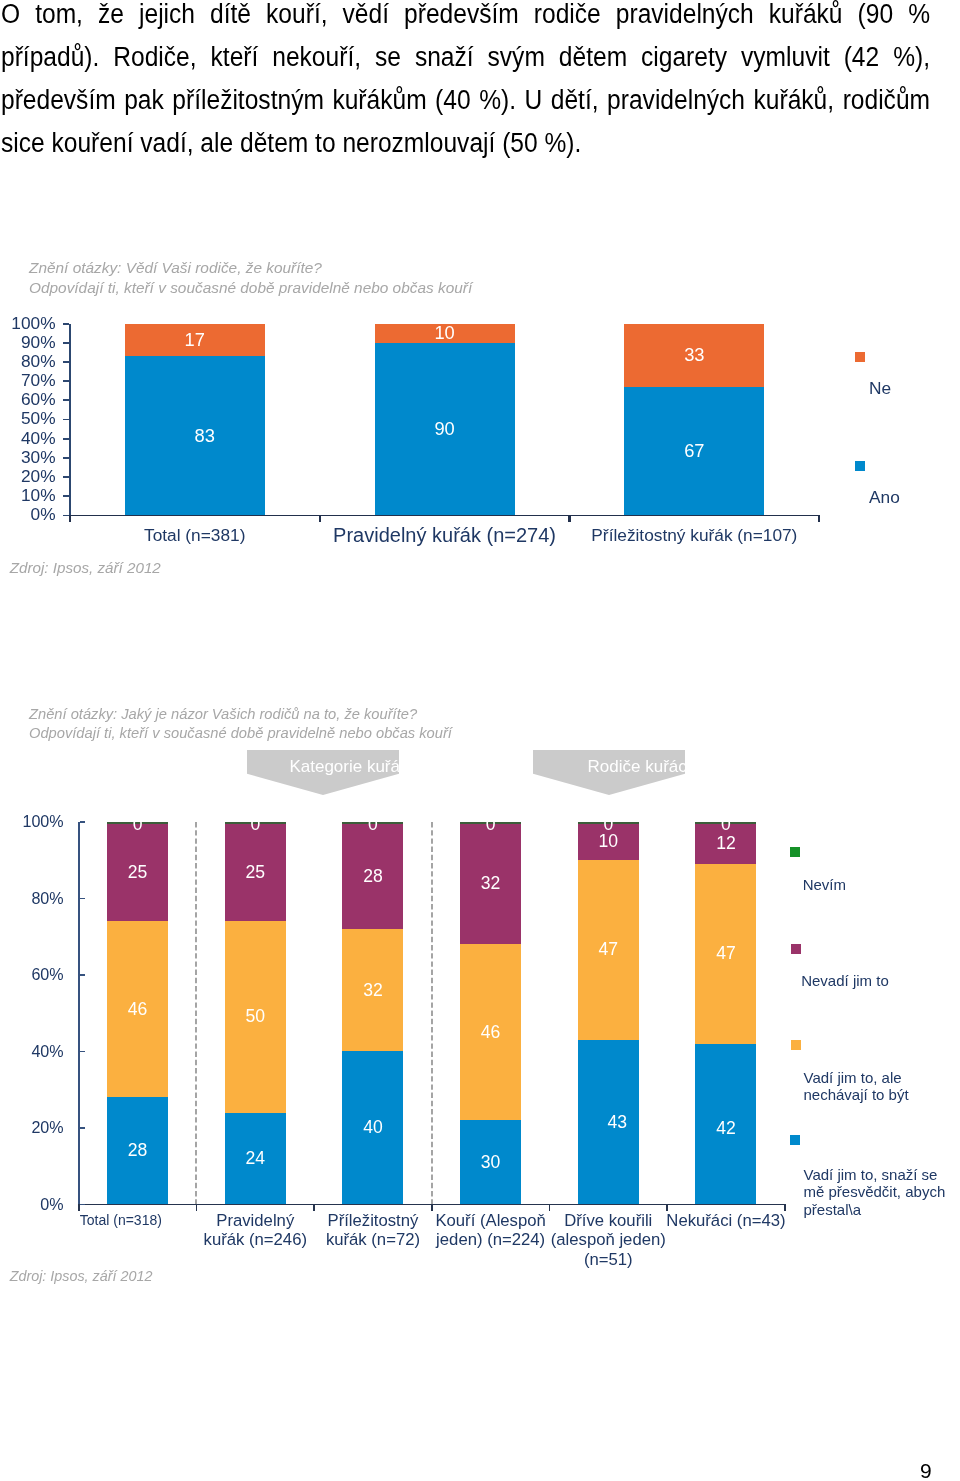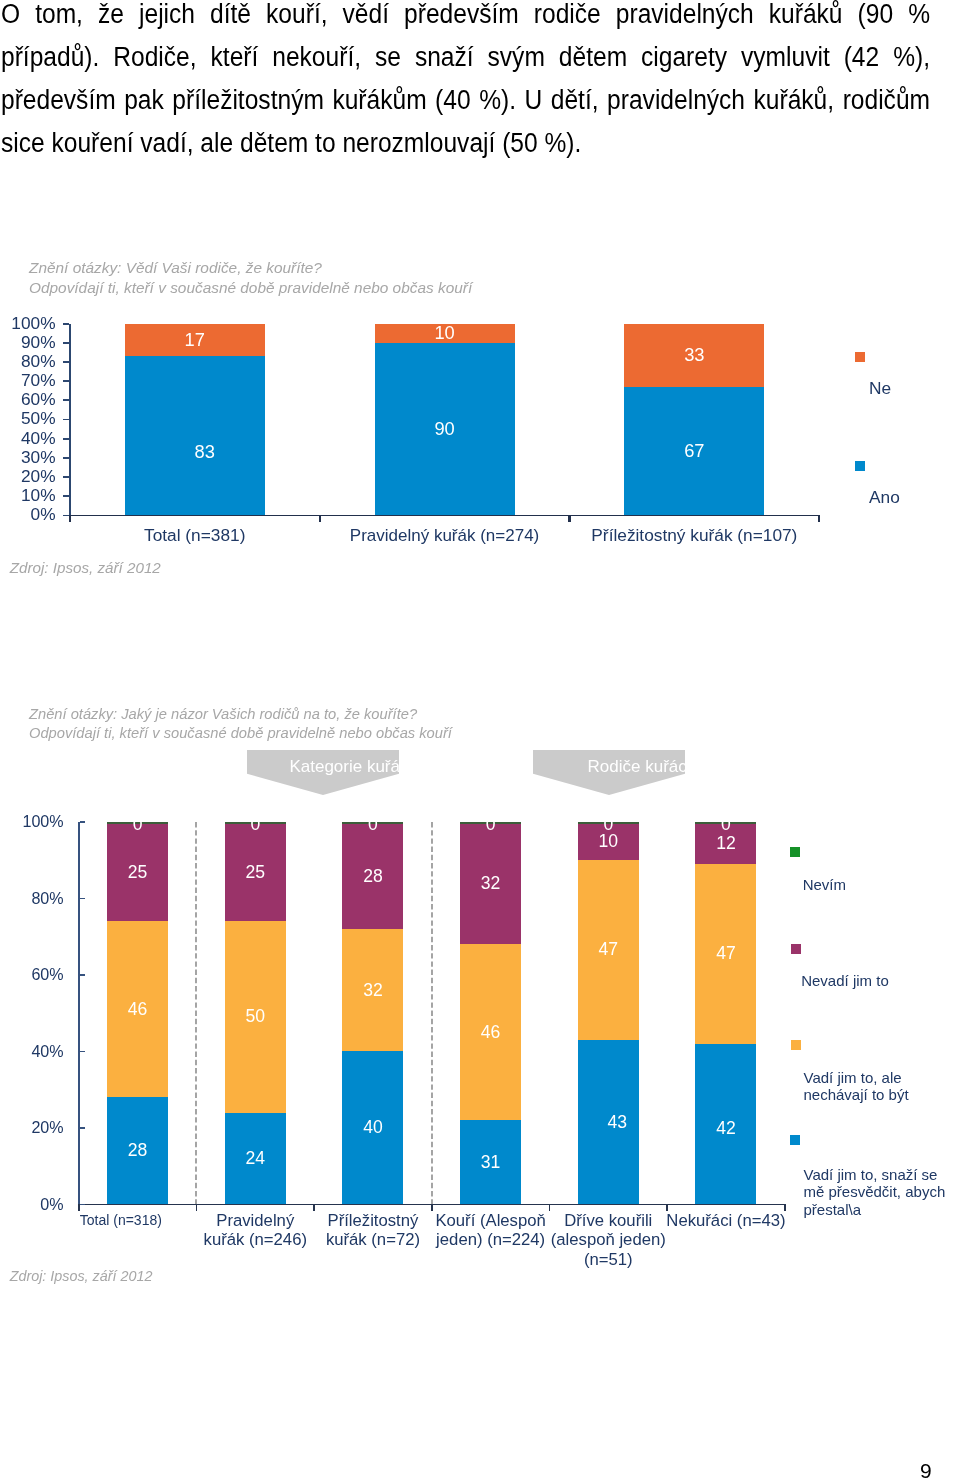--- a/index.html
+++ b/index.html
@@ -64,33 +64,33 @@
         <div class="ytick" style="left:-144.5px;top:467.90999999999997px;width:200px;font-size:17.3px;">20%</div>
         <div class="tick" style="left:63.349999999999994px;top:495.33000000000004px;width:5.4px;height:1.8px;background:#2C4770;"></div>
         <div class="ytick" style="left:-144.5px;top:487.08000000000004px;width:200px;font-size:17.3px;">10%</div>
         <div class="tick" style="left:63.349999999999994px;top:514.5px;width:5.4px;height:1.8px;background:#2C4770;"></div>
         <div class="ytick" style="left:-144.5px;top:506.25px;width:200px;font-size:17.3px;">0%</div>
         <div class="tick" style="left:68.75px;top:516.25px;width:2.1px;height:5.4px;background:#22304C;"></div>
         <div class="tick" style="left:318.5833333333333px;top:516.25px;width:2.1px;height:5.4px;background:#22304C;"></div>
         <div class="tick" style="left:568.4166666666667px;top:516.25px;width:2.1px;height:5.4px;background:#22304C;"></div>
         <div class="tick" style="left:818.25px;top:516.25px;width:2.1px;height:5.4px;background:#22304C;"></div>
         <div class="bar" style="left:124.71666666666667px;top:356.289px;width:140px;height:159.111px;background:#0089CC;"></div>
-        <div class="dlabel" style="left:124.71666666666667px;top:426.8445px;width:160px;font-size:18.3px;margin-top:16px;">83</div>
+        <div class="dlabel" style="left:124.71666666666667px;top:426.8445px;width:160px;font-size:18.3px;">83</div>
         <div class="bar" style="left:124.71666666666667px;top:323.7px;width:140px;height:32.589px;background:#EC6A32;"></div>
         <div class="dlabel" style="left:124.71666666666667px;top:330.9945px;width:140px;font-size:18.3px;">17</div>
         <div class="bar" style="left:374.55px;top:342.87px;width:140px;height:172.53px;background:#0089CC;"></div>
         <div class="dlabel" style="left:374.55px;top:420.135px;width:140px;font-size:18.3px;">90</div>
         <div class="bar" style="left:374.55px;top:323.7px;width:140px;height:19.170000000000016px;background:#EC6A32;"></div>
         <div class="dlabel" style="left:374.55px;top:324.28499999999997px;width:140px;font-size:18.3px;">10</div>
         <div class="bar" style="left:624.3833333333333px;top:386.961px;width:140px;height:128.439px;background:#0089CC;"></div>
         <div class="dlabel" style="left:624.3833333333333px;top:442.1805px;width:140px;font-size:18.3px;">67</div>
         <div class="bar" style="left:624.3833333333333px;top:323.7px;width:140px;height:63.261000000000024px;background:#EC6A32;"></div>
         <div class="dlabel" style="left:624.3833333333333px;top:346.33050000000003px;width:140px;font-size:18.3px;">33</div>
         <div class="xlabel" style="left:34.79999999999998px;top:526px;width:319.83333333333337px;font-size:17.3px;line-height:19.5px;"><span>Total (n=381)</span></div>
-        <div class="xlabel" style="left:284.6333333333333px;top:526px;width:319.83333333333337px;font-size:17px;line-height:19.5px;text-align:center;"><span>Pravidelný kuřák (n=274)</span></div>
+        <div class="xlabel" style="left:284.6333333333333px;top:526px;width:319.83333333333337px;font-size:20px;line-height:19.5px;text-align:center;"><span>Pravidelný kuřák (n=274)</span></div>
         <div class="xlabel" style="left:534.4666666666667px;top:526px;width:319.83333333333337px;font-size:17.3px;line-height:19.5px;"><span>Příležitostný kuřák (n=107)</span></div>
       </div>
   </div>
 
   <div class="chart">
     <div class="qtext s2" style="left:29px;top:703.5px;">Znění otázky: Jaký je názor Vašich rodičů na to, že kouříte?</div>
     <div class="qtext s2" style="left:29px;top:722.8px;">Odpovídají ti, kteří v současné době pravidelně nebo občas kouří</div>
     <div class="src s2" style="left:9.7px;top:1268.5px;">Zdroj: Ipsos, září 2012</div>
     <svg class="banner" style="left:246.7px;top:749.9px;" width="152" height="46" viewBox="0 0 152 46">
       <polygon points="0,0 152,0 152,23.7 76,45 0,23.7" fill="#CBCBCB"></polygon>
@@ -155,21 +155,21 @@
           <div class="dlabel" style="left:224.8px;top:-5.55px;width:61px;font-size:17.6px;">0</div>
           <div class="bar" style="left:342.46666666666664px;top:229.56000000000006px;width:61px;height:153.04000000000002px;background:#0089CC;"></div>
           <div class="dlabel" style="left:342.46666666666664px;top:297.43000000000006px;width:61px;font-size:17.6px;">40</div>
           <div class="bar" style="left:342.46666666666664px;top:107.12800000000004px;width:61px;height:122.43200000000002px;background:#FBB040;"></div>
           <div class="dlabel" style="left:342.46666666666664px;top:159.69400000000005px;width:61px;font-size:17.6px;">32</div>
           <div class="bar" style="left:342.46666666666664px;top:1.8999999999999773px;width:61px;height:105.22800000000007px;background:#9A3369;"></div>
           <div class="dlabel" style="left:342.46666666666664px;top:45.86400000000001px;width:61px;font-size:17.6px;">28</div>
           <div class="bar" style="left:342.46666666666664px;top:0px;width:61px;height:1.9px;background:#3C5E3A;"></div>
           <div class="dlabel" style="left:342.46666666666664px;top:-5.55px;width:61px;font-size:17.6px;">0</div>
           <div class="bar" style="left:460.1333333333333px;top:298.428px;width:61px;height:84.17200000000001px;background:#0089CC;"></div>
-          <div class="dlabel" style="left:460.1333333333333px;top:331.86400000000003px;width:61px;font-size:17.6px;">31</div>
+          <div class="dlabel" style="left:460.1333333333333px;top:331.86400000000003px;width:61px;font-size:17.6px;">30</div>
           <div class="bar" style="left:460.1333333333333px;top:122.43200000000002px;width:61px;height:175.996px;background:#FBB040;"></div>
           <div class="dlabel" style="left:460.1333333333333px;top:201.78px;width:61px;font-size:17.6px;">46</div>
           <div class="bar" style="left:460.1333333333333px;top:1.8999999999999773px;width:61px;height:120.53200000000004px;background:#9A3369;"></div>
           <div class="dlabel" style="left:460.1333333333333px;top:53.516px;width:61px;font-size:17.6px;">32</div>
           <div class="bar" style="left:460.1333333333333px;top:0px;width:61px;height:1.9px;background:#3C5E3A;"></div>
           <div class="dlabel" style="left:460.1333333333333px;top:-5.55px;width:61px;font-size:17.6px;">0</div>
           <div class="bar" style="left:577.8000000000001px;top:218.082px;width:61px;height:164.518px;background:#0089CC;"></div>
           <div class="dlabel" style="left:577.8000000000001px;top:291.69100000000003px;width:79px;font-size:17.6px;">43</div>
           <div class="bar" style="left:577.8000000000001px;top:38.25999999999999px;width:61px;height:179.822px;background:#FBB040;"></div>
           <div class="dlabel" style="left:577.8000000000001px;top:119.52099999999999px;width:61px;font-size:17.6px;">47</div>

